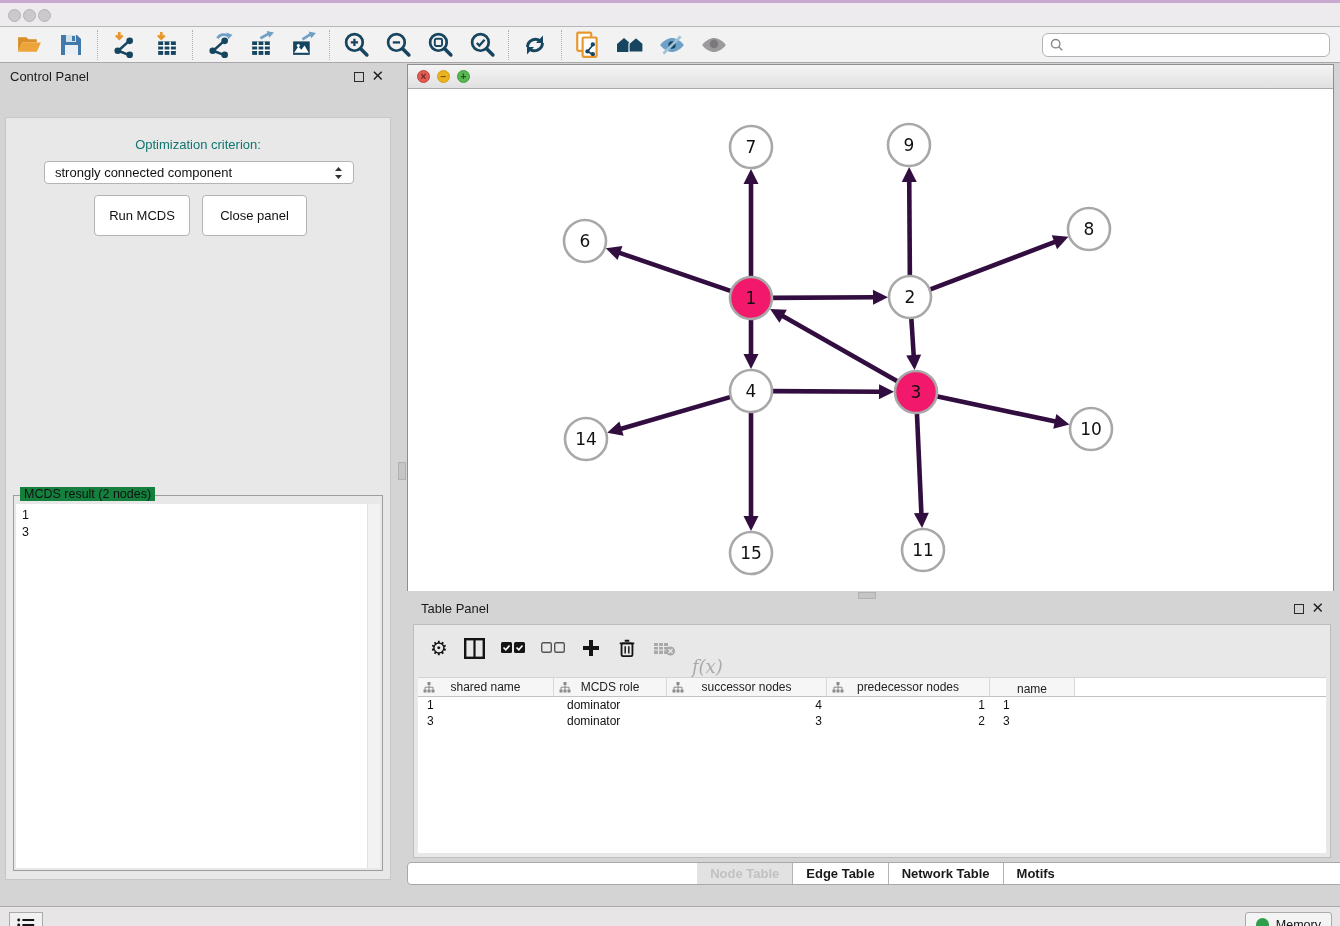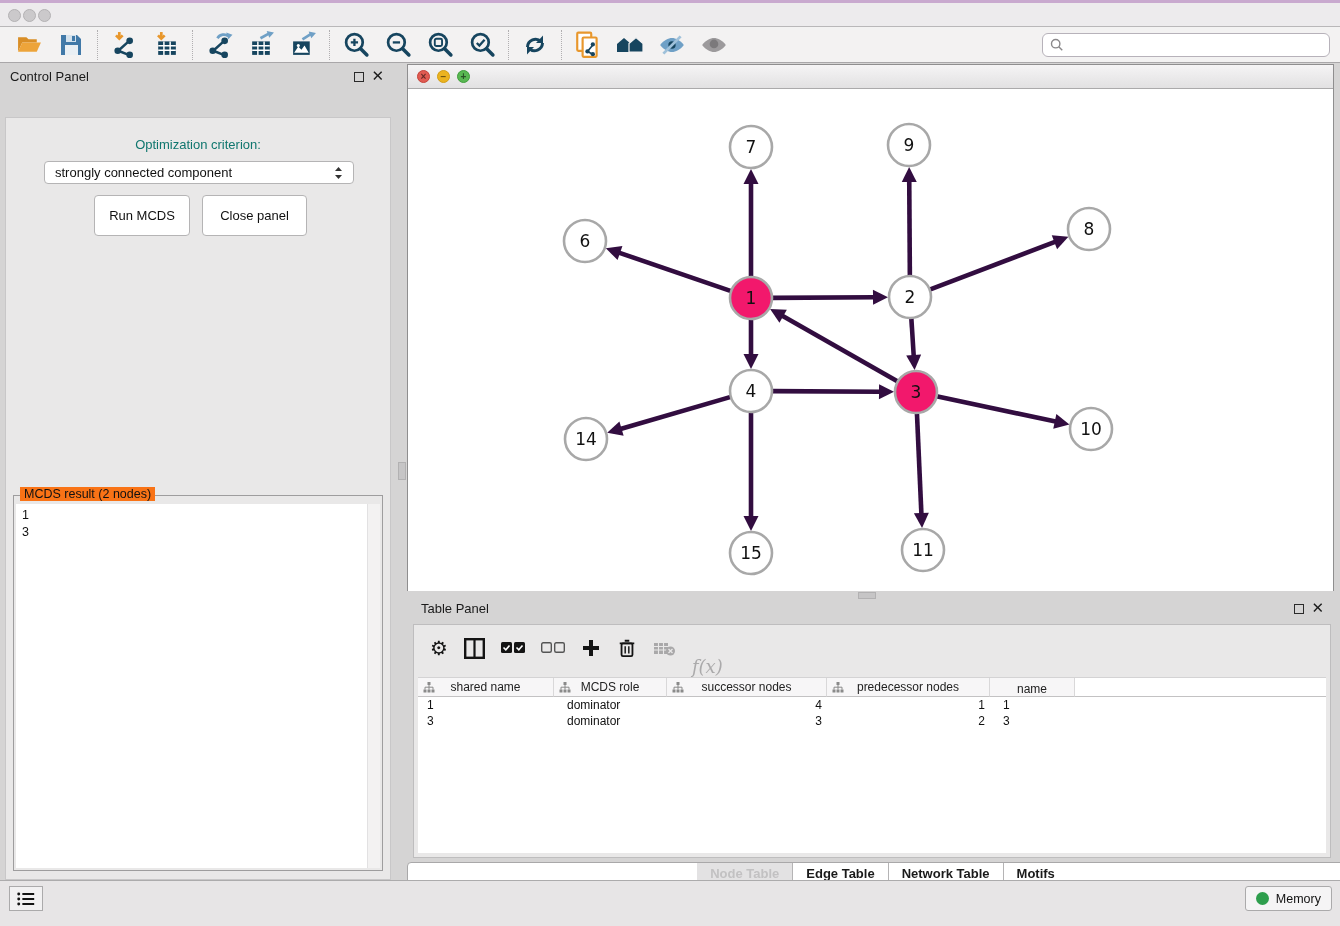--- a/index.html
+++ b/index.html
@@ -38,21 +38,21 @@
   .cp-body{position:absolute;left:5px;top:117px;width:386px;height:763px;background:#E9E8E8;
            border:1px solid #C8C7C8;box-sizing:border-box;}
   .opt-label{position:absolute;left:0;right:0;top:19px;text-align:center;font-size:13px;color:#0f766e;}
   .opt-select{position:absolute;left:38px;top:43px;width:310px;height:23px;background:#fff;
               border:1px solid #B5B4B5;border-radius:4px;display:flex;align-items:center;
               padding:0 10px;box-sizing:border-box;font-size:13px;color:#111;}
   .opt-select .chev{margin-left:auto;}
   .cp-btn{position:absolute;top:77px;height:41px;background:#fff;border:1px solid #B5B4B5;border-radius:4px;
           font-size:13px;color:#111;font-family:"Liberation Sans","DejaVu Sans",sans-serif;}
   .fieldset{position:absolute;left:7px;top:377px;width:370px;height:376px;border:1px solid #9E9D9E;box-sizing:border-box;}
-  .legend{position:absolute;top:-9px;left:6px;background:#f97316;padding:0 4px;font-size:12.5px;color:#111;}
+  .legend{position:absolute;top:-9px;left:6px;background:#15803d;padding:0 4px;font-size:12.5px;color:#111;}
   .result-area{position:absolute;left:2px;right:2px;top:8px;bottom:2px;background:#fff;font-size:12.5px;
                line-height:17px;padding:3px 6px;white-space:pre;box-sizing:border-box;color:#111;}
   .scroll-track{position:absolute;right:2px;top:8px;bottom:2px;width:12px;background:#F3F2F2;border-left:1px solid #E2E1E2;}
   .vsplit-grip{position:absolute;left:398px;top:462px;width:6px;height:16px;background:#C6C5C6;border:1px solid #B2B1B2;}
   
   .net-window{position:absolute;left:407px;top:64px;width:927px;height:527px;background:#fff;
               border:1px solid #8F8E8F;box-sizing:border-box;}
   .nw-titlebar{position:relative;height:23px;background:linear-gradient(#F5F4F5,#E2E1E2);
                border-bottom:1px solid #ABAAAB;}
   .nw-dot{position:absolute;top:5px;width:13px;height:13px;border-radius:50%;box-sizing:border-box;
@@ -73,21 +73,21 @@
   .th-row{display:flex;height:19px;border-top:1px solid #D4D3D4;}
   .th-cell{position:relative;background:#F7F6F7;border-right:1px solid #D9D8D9;border-bottom:1px solid #C3C2C3;
            font-size:12px;color:#222;display:flex;align-items:center;justify-content:center;box-sizing:border-box;}
   .th-cell .th-icon{position:absolute;left:5px;top:4px;}
   .th-fill{flex:1;background:#fff;border-bottom:1px solid #C3C2C3;}
   .td-row{display:flex;height:16px;}
   .td-cell{font-size:12px;color:#111;padding:0 9px;box-sizing:border-box;line-height:16px;
            overflow:hidden;white-space:nowrap;}
   .tp-tabs{position:absolute;left:407px;top:862px;width:927px;display:flex;justify-content:center;padding-left:11px;}
   
-  .statusbar{position:absolute;left:0;bottom:0;width:100%;height:46px;background:#E7E5E6;
+  .statusbar{position:absolute;left:0;bottom:0;width:100%;height:20px;background:#E7E5E6;
              border-top:1px solid #ACABAC;box-sizing:border-box;}
   .sb-left-btn{position:absolute;left:9px;top:5px;width:34px;height:25px;background:#F2F1F2;
                border:1px solid #ABAAAB;display:flex;align-items:center;justify-content:center;}
   .memory-btn{position:absolute;right:8px;top:5px;height:25px;padding:0 10px;background:#F5F4F5;
               border:1px solid #ABAAAB;border-radius:3px;display:flex;align-items:center;gap:7px;
               font-size:12.5px;color:#111;font-family:"Liberation Sans","DejaVu Sans",sans-serif;}
   .memory-dot{width:13px;height:13px;border-radius:50%;background:#2E9E4D;}
 </style>
 </head>
 <body>

